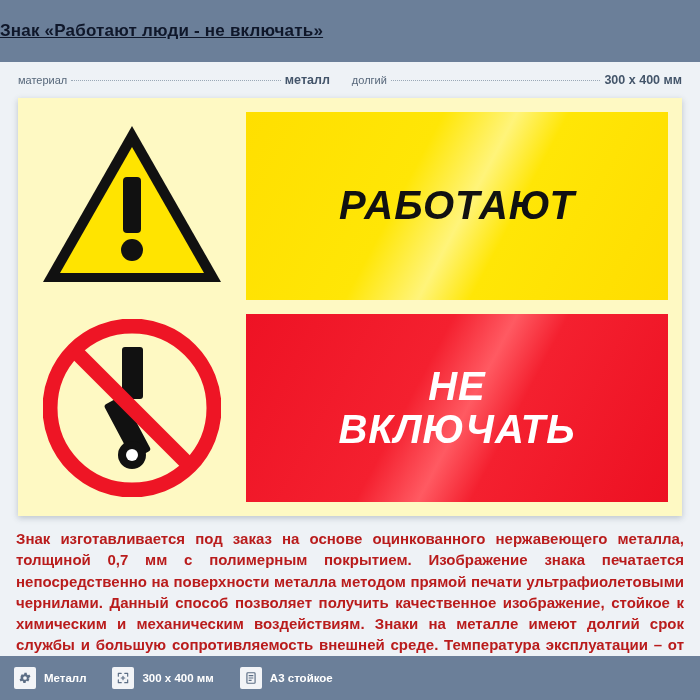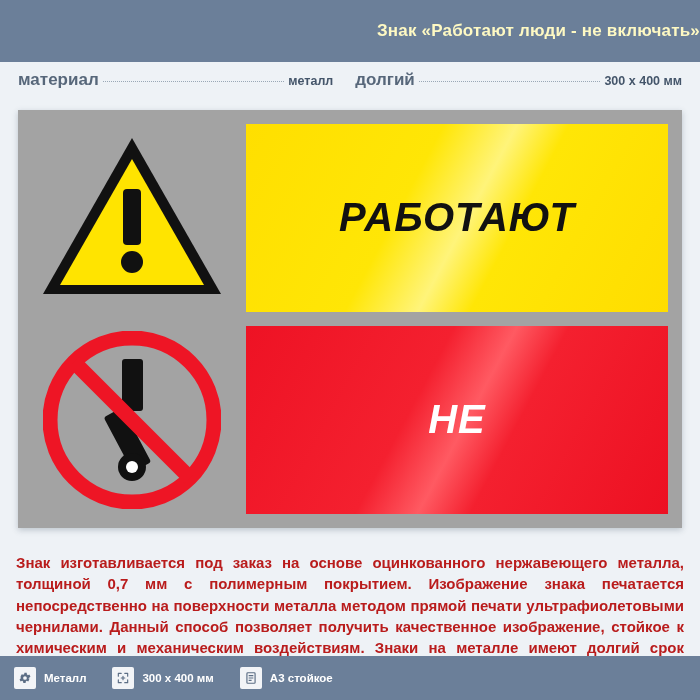--- a/index.html
+++ b/index.html
@@ -15,22 +15,23 @@
     background: #eef2f6;
     overflow: hidden;
   }
 
   
   .header {
     height: 62px;
     background: #6b7f99;
     display: flex;
     align-items: center;
-    justify-content: flex-end;
-    color: #fef9c3;
+    justify-content: flex-start;
+    color: #0f172a;
+    text-decoration: underline;
   }
   .header-title {
     font-size: 17px;
     font-weight: 600;
     letter-spacing: .2px;
     text-align: center;
   }
 
   
   .specbar {
@@ -42,23 +43,23 @@
     color: #5a6a7a;
     gap: 0;
   }
   .spec-group {
     display: flex;
     align-items: baseline;
     white-space: nowrap;
   }
   .spec-group.grow { flex: 1 1 auto; min-width: 0; }
   .spec-label {
-    font-weight: 700;
+    font-weight: 400;
     color: #57677a;
-    font-size: 17px;
+    font-size: 11px;
   }
   .dots {
     flex: 1 1 auto;
     min-width: 14px;
     margin: 0 4px;
     border-bottom: 1.5px dotted #9aa8b6;
     transform: translateY(-3px);
   }
   .spec-value {
     font-weight: 700;
@@ -68,22 +69,22 @@
   .spec-gap { width: 22px; }
 
   
   .card-wrap {
     padding: 0 18px;
   }
   .card {
     position: relative;
     width: 664px;
     height: 418px;
-    margin: 12px auto;
-    background: #a3a3a3;
+    margin: 0 auto;
+    background: #fef9c3;
     box-shadow: 0 2px 6px rgba(40,60,80,.25);
     padding: 14px;
     display: grid;
     grid-template-columns: 200px 1fr;
     grid-template-rows: 1fr 1fr;
     gap: 14px;
   }
 
   
   .cell { display: flex; align-items: center; justify-content: center; position: relative; }
@@ -212,20 +213,21 @@
             <rect x="74" y="78" width="21" height="62" rx="3" fill="#111111" transform="rotate(-28 84 109)"></rect>
             <circle cx="89" cy="136" r="14" fill="#111111"></circle>
             <circle cx="89" cy="136" r="6" fill="#ffffff"></circle>
           </g>
           <line x1="31" y1="31" x2="147" y2="147" stroke="#ee1525" stroke-width="15" stroke-linecap="butt"></line>
         </svg>
       </div>
 
       <div class="panel-red">
         <div class="txt">НЕ</div>
+        <div class="txt">ВКЛЮЧАТЬ</div>
       </div>
 
     </div>
   </div>
 
   <div class="desc">Знак изготавливается под заказ на основе оцинкованного нержавеющего металла, толщиной 0,7 мм с полимерным покрытием. Изображение знака печатается непосредственно на поверхности металла методом прямой печати ультрафиолетовыми чернилами. Данный способ позволяет получить качественное изображение, стойкое к химическим и механическим воздействиям. Знаки на металле имеют долгий срок службы и большую сопротивляемость внешней среде. Температура эксплуатации – от -50° до +50°С</div>
 
   <div class="footer">
 
     <div class="fitem">

